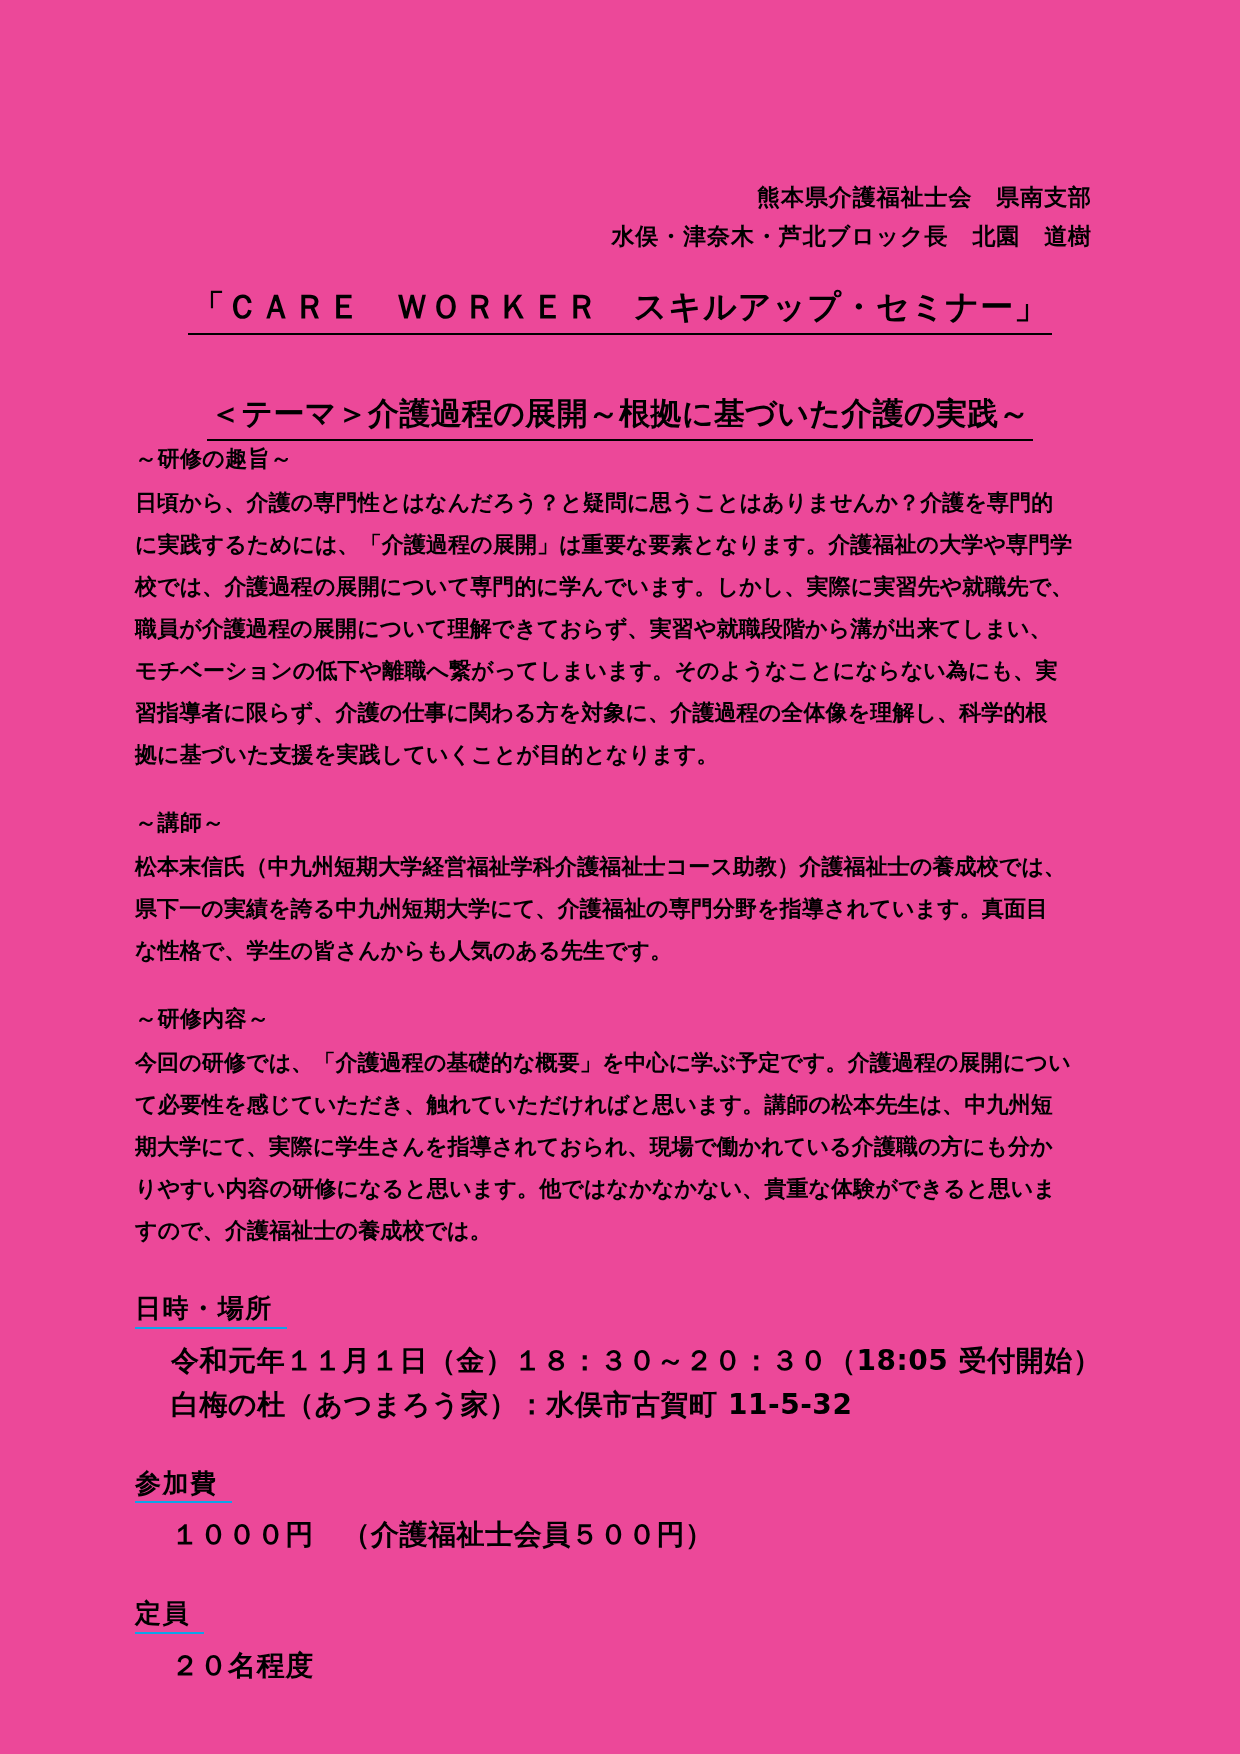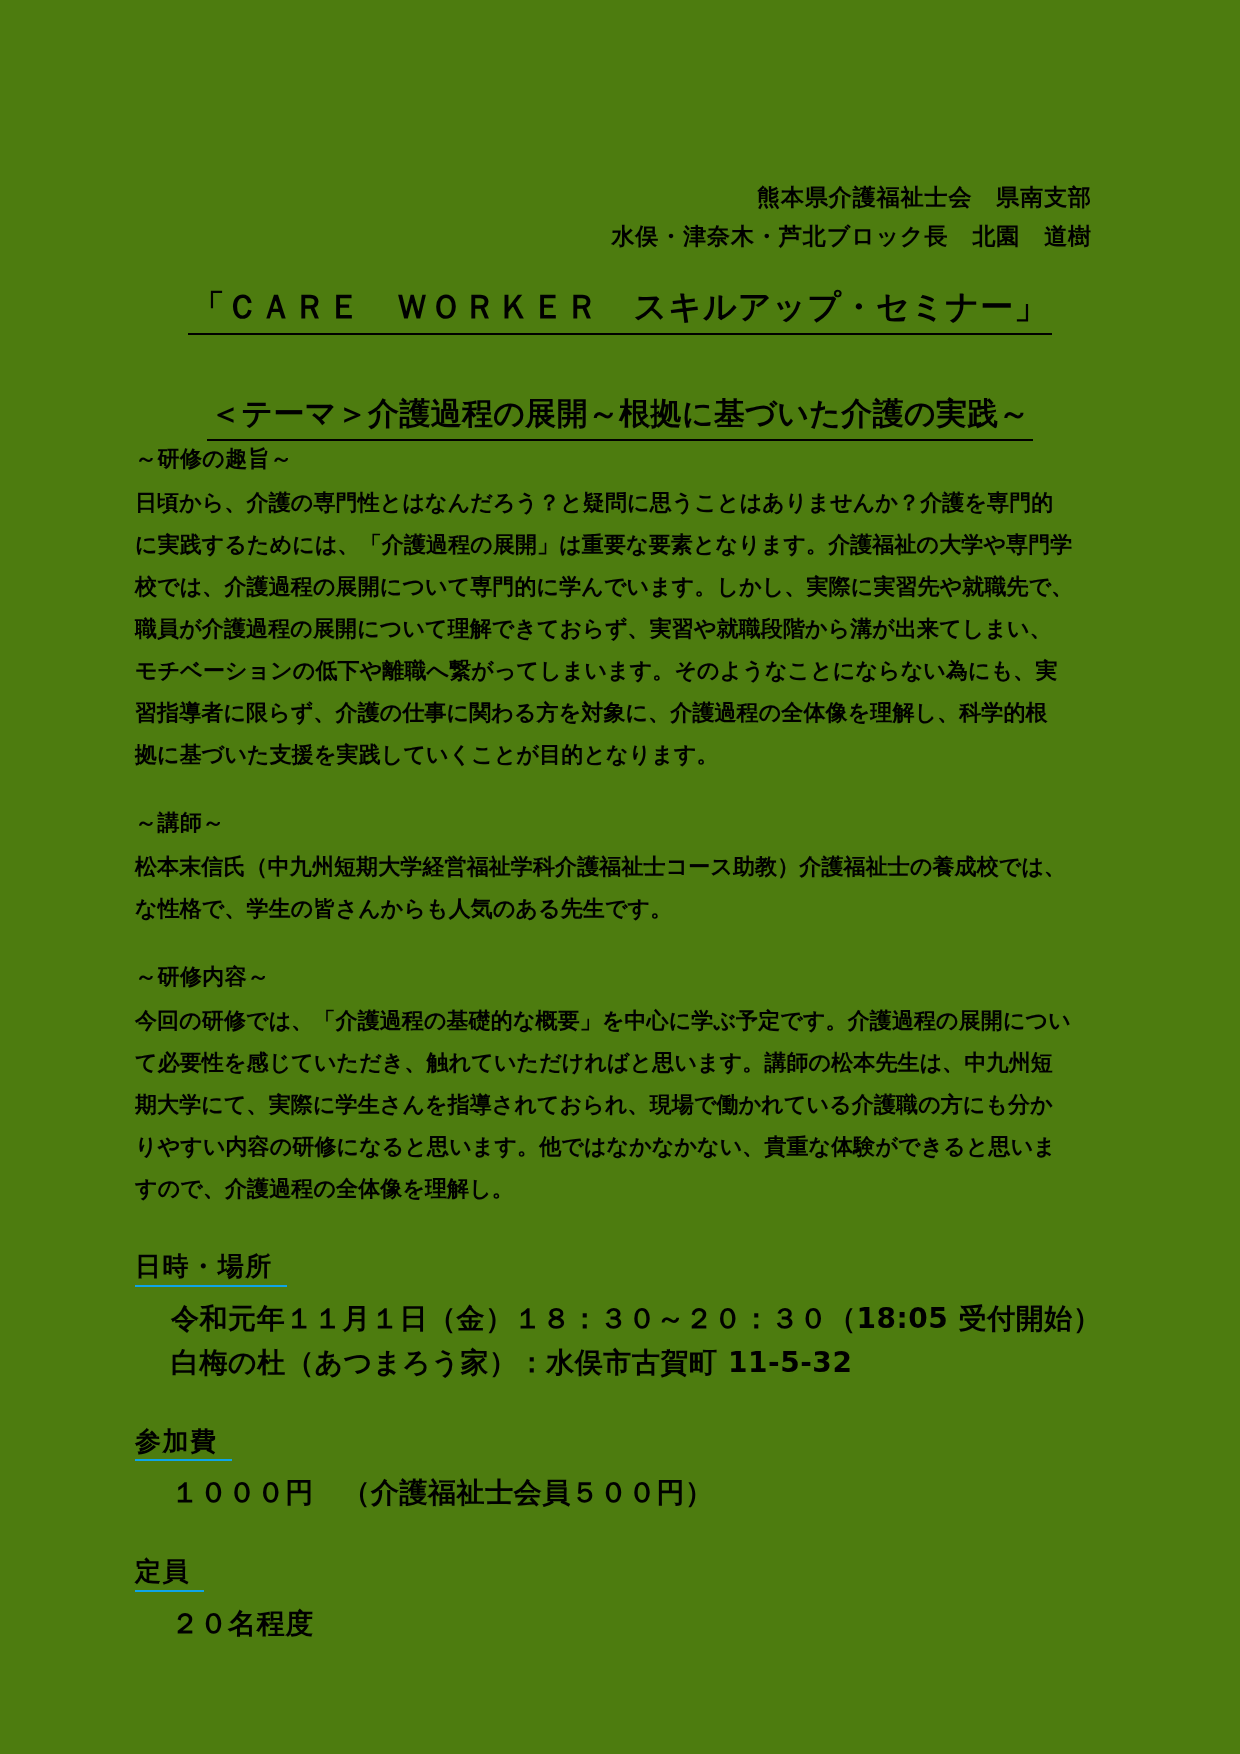--- a/index.html
+++ b/index.html
@@ -10,21 +10,21 @@
   }
   body {
     font-family: "DejaVu Sans", "Liberation Sans", sans-serif;
     color: #000000;
   }
   .page {
     position: relative;
     width: 1240px;
     height: 1754px;
     margin: 0 auto;
-    background: #4d7c0f;
+    background: #ec4899;
     box-sizing: border-box;
     padding: 16px;
     overflow: hidden;
   }
 
   
   .header-block {
     position: absolute;
     top: 186px;
     right: 148px;
@@ -160,34 +160,35 @@
         <span class="ln">拠に基づいた支援を実践していくことが目的となります。</span>
       </p>
     </div>
 
     <div class="sec-gap"></div>
 
     <div>
       <div class="sec-label">～講師～</div>
       <p class="para">
         <span class="ln">松本末信氏（中九州短期大学経営福祉学科介護福祉士コース助教）介護福祉士の養成校では、</span>
+        <span class="ln">県下一の実績を誇る中九州短期大学にて、介護福祉の専門分野を指導されています。真面目</span>
         <span class="ln">な性格で、学生の皆さんからも人気のある先生です。</span>
       </p>
     </div>
 
     <div class="sec-gap"></div>
 
     <div>
       <div class="sec-label">～研修内容～</div>
       <p class="para">
         <span class="ln">今回の研修では、「介護過程の基礎的な概要」を中心に学ぶ予定です。介護過程の展開につい</span>
         <span class="ln">て必要性を感じていただき、触れていただければと思います。講師の松本先生は、中九州短</span>
         <span class="ln">期大学にて、実際に学生さんを指導されておられ、現場で働かれている介護職の方にも分か</span>
         <span class="ln">りやすい内容の研修になると思います。他ではなかなかない、貴重な体験ができると思いま</span>
-        <span class="ln">すので、介護過程の全体像を理解し。</span>
+        <span class="ln">すので、介護福祉士の養成校では。</span>
       </p>
     </div>
 
     <div class="block-gap"></div>
 
     <div class="info-block">
       <div class="info-head">日時・場所</div>
       <div class="info-line">令和元年１１月１日（金）１８：３０～２０：３０（18:05 受付開始）</div>
       <div class="info-line">白梅の杜（あつまろう家）：水俣市古賀町 11-5-32</div>
     </div>

